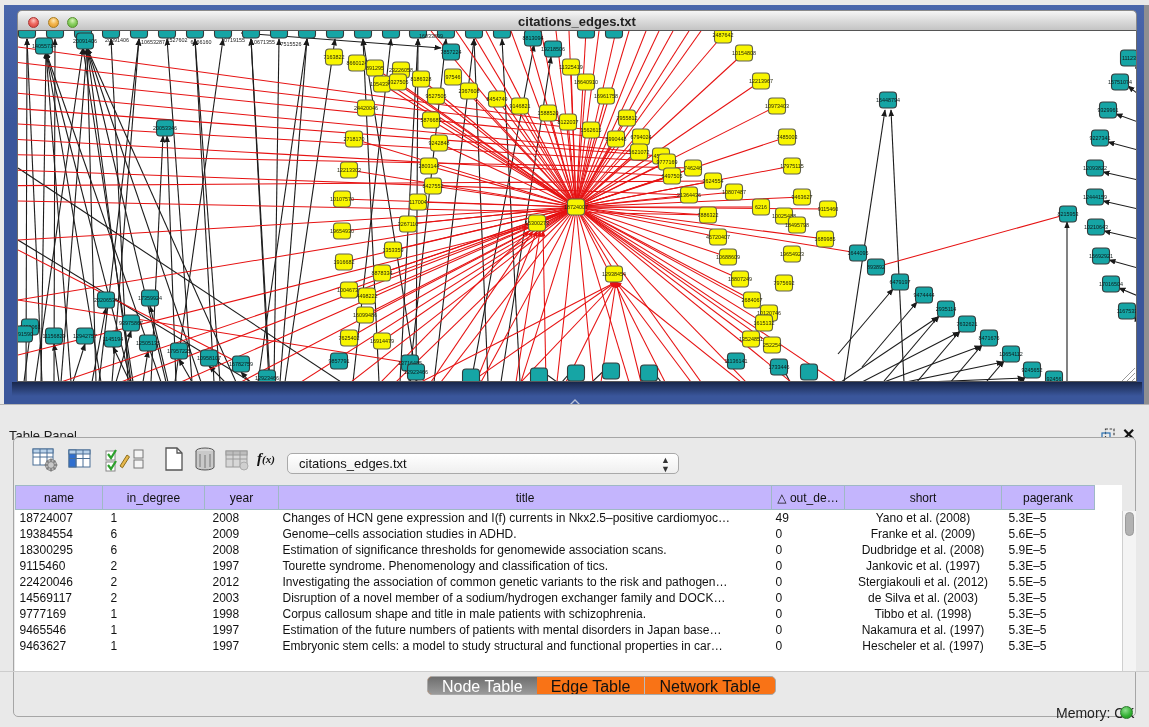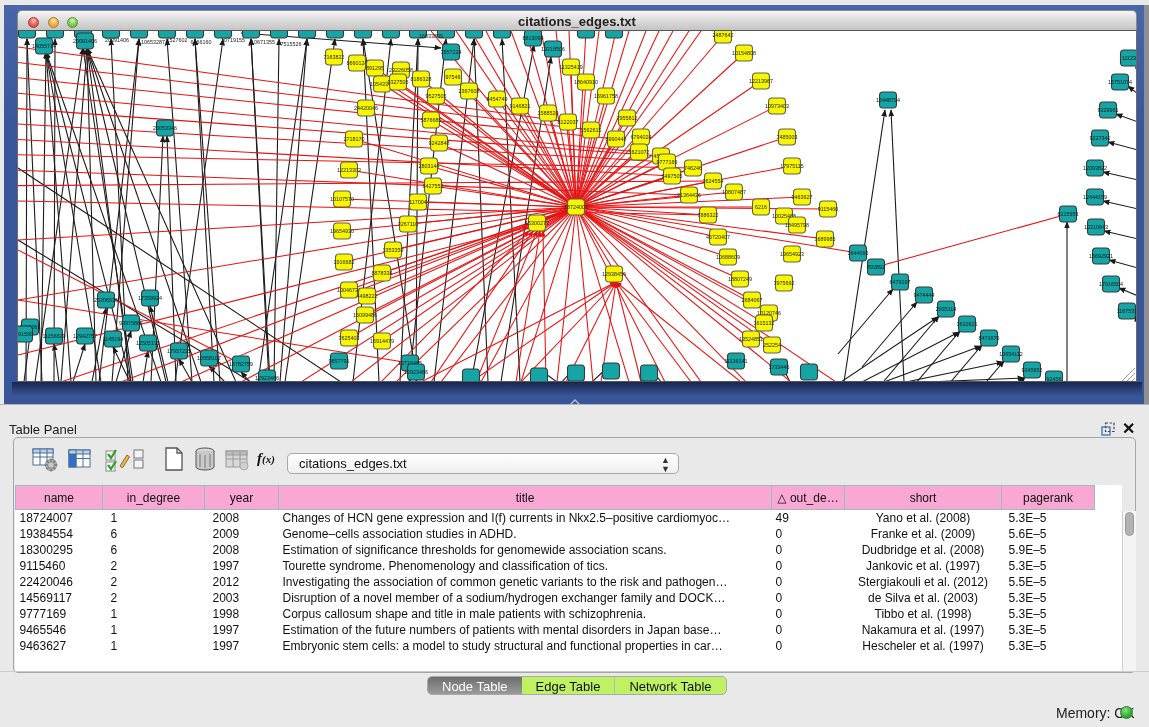--- a/index.html
+++ b/index.html
@@ -15,44 +15,44 @@
  border:1px solid #8a8a8a;border-bottom:1px solid #555}
 #title{position:absolute;left:0;right:0;top:3px;text-align:center;font-size:13px;
  font-weight:bold;color:#222}
 .tl{position:absolute;top:5.5px;width:11px;height:11px;border-radius:50%}
 #tl1{left:9.5px;background:radial-gradient(circle at 50% 30%,#fdc6c1,#ee6b63 45%,#d43b33);border:1px solid #a33}
 #tl2{left:29.5px;background:radial-gradient(circle at 50% 30%,#fde9b6,#f3b64e 45%,#df9324);border:1px solid #a97c1e}
 #tl3{left:48.5px;background:radial-gradient(circle at 50% 30%,#d8f3b9,#8cd163 45%,#5cae35);border:1px solid #58912f}
 #canvas{position:absolute;left:0;top:21px;width:1120px;height:351px;background:#fff;
  border-left:1px solid #6a6a6a;border-right:1px solid #6a6a6a;border-bottom:1px solid #56565a;overflow:hidden}
 #tablepanel{position:absolute;left:0;top:404px;width:1149px;height:323px;background:#e9e9e9;border-top:1px solid #b5b5b5}
-#ptitle{position:absolute;left:0;top:10px;width:963px;height:29px;font-size:13px;color:#1c1c1c}
+#ptitle{position:absolute;left:0;top:16px;width:963px;height:29px;font-size:13px;color:#1c1c1c}
 #ptitle span.lbl{position:absolute;left:9px;top:7px}
 #pfloat{position:absolute;left:1101px;top:7px;width:14px;height:14px}
 #pclose{position:absolute;left:1122px;top:4px;font-size:16px;font-weight:bold;color:#111}
-#panel{position:absolute;left:13px;top:32px;width:1123px;height:236px;border:1px solid #a6a6a6;
+#panel{position:absolute;left:13px;top:32px;width:1123px;height:280px;border:1px solid #a6a6a6;
  border-radius:5px;background:#e9e9e9}
 .ticon{position:absolute;top:8px}
 #combo{position:absolute;left:273px;top:15px;width:392px;height:21px;border:1px solid #a9a9a9;
  border-radius:5px;background:linear-gradient(#fff,#efefef);font-size:13px;color:#111}
 #combo span{position:absolute;left:11px;top:2px}
 #combo .arr{position:absolute;right:8px;top:2px;font-size:9px;color:#333;line-height:9px}
 #tbl{position:absolute;left:1px;top:47px;width:1107px;height:187px;background:#fff;overflow:hidden}
 #scrolltrack{position:absolute;left:1108px;top:73px;width:14px;height:161px;background:#f4f4f4;border-left:1px solid #cfcfcf}
 #thumb{position:absolute;left:2px;top:1px;width:9px;height:24px;border-radius:5px;background:#b2b2b2;border:1px solid #9a9a9a}
 table{border-collapse:collapse;table-layout:fixed;width:1107px;font-size:12px}
-th{background:#f9a8d4;border:1px solid #9fb9c5;font-weight:normal;font-size:12px;height:24px;color:#111;overflow:hidden;white-space:nowrap}
+th{background:#c4b5fd;border:1px solid #9fb9c5;font-weight:normal;font-size:12px;height:24px;color:#111;overflow:hidden;white-space:nowrap}
 td{height:16px;color:#111;overflow:hidden;white-space:nowrap;padding:0 0 0 4px}
 td.c1,td.c2{padding-left:8px}
 td.c4{padding-left:4px}
 td.c5{text-align:center;padding:0}
 td.c6{padding-left:7px}
 .w0{width:87px}.w1{width:102px}.w2{width:74px}.w3{width:493px}.w4{width:73px}.w5{width:157px}.w6{width:93px}.w7{width:28px}
 #tabs{position:absolute;left:427px;top:271px;height:19px;display:flex;border:1px solid #a9a9a9;
- border-radius:5px;background:#bef264;overflow:hidden;font-size:13px}
+ border-radius:5px;background:#f97316;overflow:hidden;font-size:16px}
 .tab{padding:1px 14px 0;line-height:17px;color:#111}
 .tab.sel{background:linear-gradient(#6e6e6e,#9a9a9a);color:#fff}
 .tab.mid{border-right:1px solid #bbb}
 #mem{position:absolute;left:1056px;top:300px;font-size:14px;color:#222}
 #memdot{position:absolute;left:1120px;top:301px;width:13px;height:13px;border-radius:50%;
  background:radial-gradient(circle at 40% 30%,#8ee08e,#2fae2f 60%,#1d8f1d);border:1px solid #2a7a2a}
 #pline{position:absolute;left:0;top:266px;width:1149px;border-top:1px solid #cdcdcd}
 .fx{font-size:15px;font-style:italic;font-family:"Liberation Serif",serif;color:#111;font-weight:bold}
 .fx i{font-size:11px}
 </style></head>

